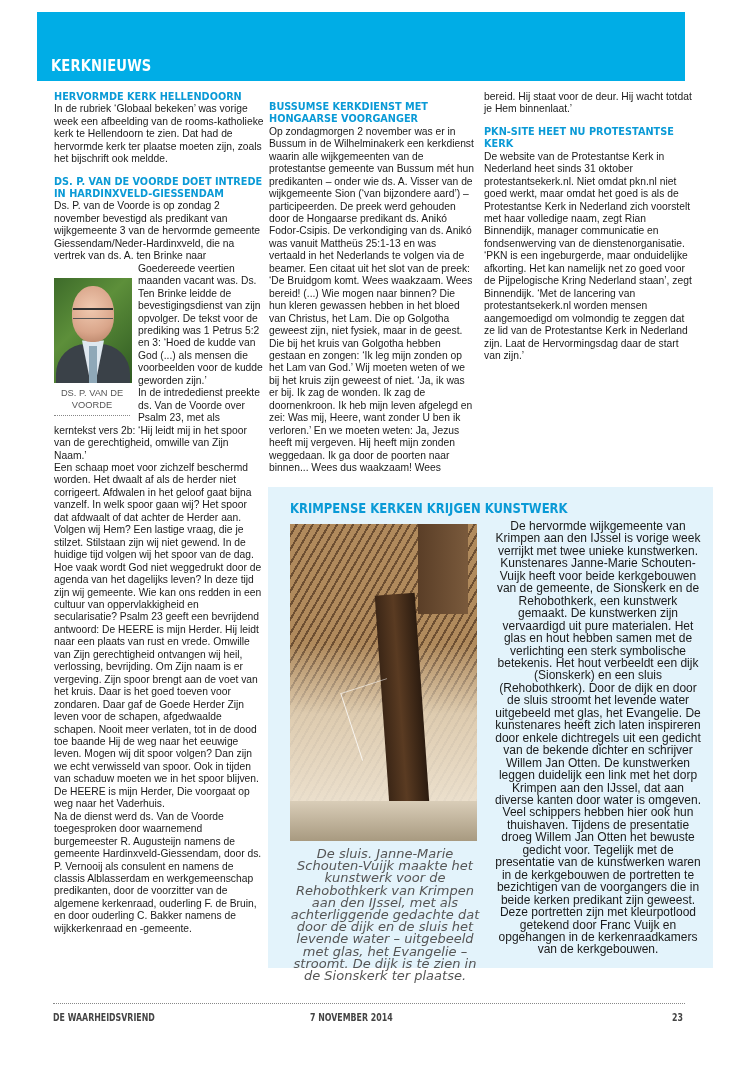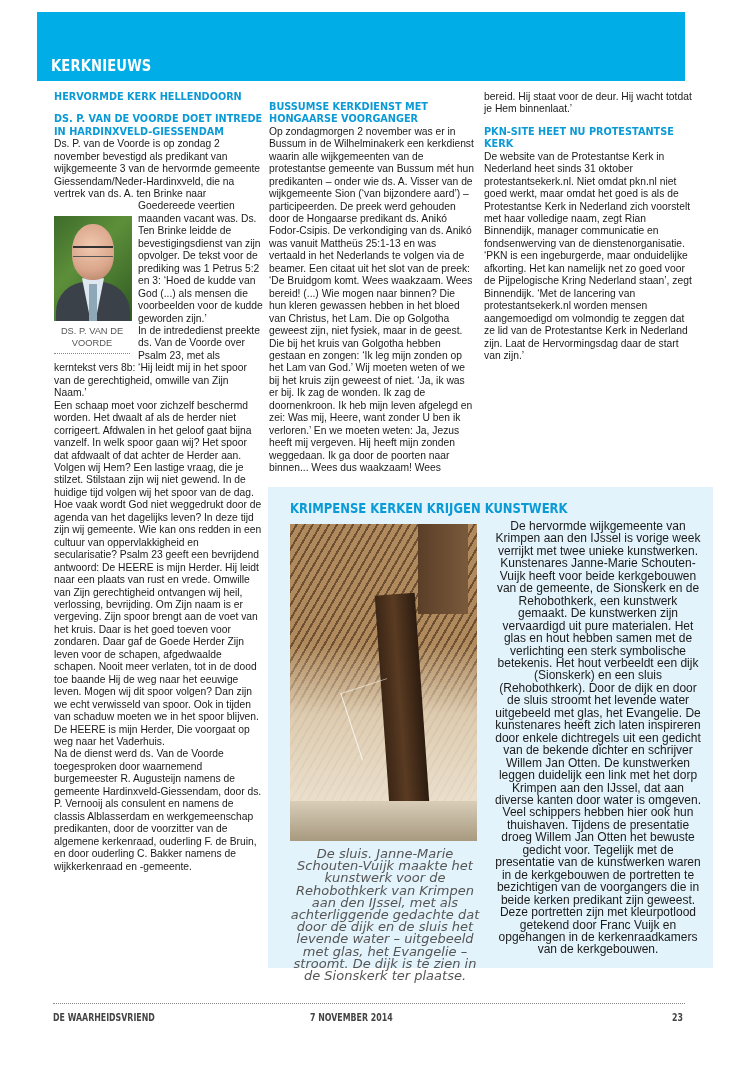--- a/index.html
+++ b/index.html
@@ -107,35 +107,36 @@
 </style>
 </head>
 <body>
 
 <div class="header-bar">
   <div class="section-title">KERKNIEUWS</div>
 </div>
 
 <div class="col col1" style="height: 880px; overflow: hidden;">
     <h2 class="headline">HERVORMDE KERK HELLENDOORN</h2>
+    <p>In de rubriek ‘Globaal bekeken’ was vorige week een afbeelding van de rooms-katholieke kerk te Hellendoorn te zien. Dat had de hervormde kerk ter plaatse moeten zijn, zoals het bijschrift ook meldde.</p>
     <div class="gap"></div>
     <h2 class="headline">DS. P. VAN DE VOORDE DOET INTREDE IN HARDINXVELD-GIESSENDAM</h2>
     <div style="float: left; width: 0px; height: 74px;"></div>
     <div class="" style="left: 54px; top: 327px; width: 76px; position: static; float: left; margin: 4px 8px 2px 0px; clear: left;">
   <div class="portrait">
     <div class="suit"></div>
     <div class="shirt"></div>
     <div class="tie"></div>
     <div class="face"></div>
     <div class="glasses"></div>
   </div>
   <div class="photo-caption">DS. P. VAN DE VOORDE</div>
 </div>
     <p>Ds. P. van de Voorde is op zondag 2 november bevestigd als predikant van wijkgemeente 3 van de hervormde gemeente Giessendam/Neder-Hardinxveld, die na vertrek van ds. A. ten Brinke naar Goedereede veertien maanden vacant was. Ds. Ten Brinke leidde de bevestigingsdienst van zijn opvolger. De tekst voor de prediking was 1 Petrus 5:2 en 3: ‘Hoed de kudde van God (...) als mensen die voorbeelden voor de kudde geworden zijn.’</p>
-    <p>In de intrededienst preekte ds. Van de Voorde over Psalm 23, met als kerntekst vers 8b: ‘Hij leidt mij in het spoor van de gerechtigheid, omwille van Zijn Naam.’</p>
+    <p>In de intrededienst preekte ds. Van de Voorde over Psalm 23, met als kerntekst vers 2b: ‘Hij leidt mij in het spoor van de gerechtigheid, omwille van Zijn Naam.’</p>
     <p>Een schaap moet voor zichzelf beschermd worden. Het dwaalt af als de herder niet corrigeert. Afdwalen in het geloof gaat bijna vanzelf. In welk spoor gaan wij? Het spoor dat afdwaalt of dat achter de Herder aan. Volgen wij Hem? Een lastige vraag, die je stilzet. Stilstaan zijn wij niet gewend. In de huidige tijd volgen wij het spoor van de dag. Hoe vaak wordt God niet weggedrukt door de agenda van het dagelijks leven? In deze tijd zijn wij gemeente. Wie kan ons redden in een cultuur van oppervlakkigheid en secularisatie? Psalm 23 geeft een bevrijdend antwoord: De HEERE is mijn Herder. Hij leidt naar een plaats van rust en vrede. Omwille van Zijn gerechtigheid ontvangen wij heil, verlossing, bevrijding. Om Zijn naam is er vergeving. Zijn spoor brengt aan de voet van het kruis. Daar is het goed toeven voor zondaren. Daar gaf de Goede Herder Zijn leven voor de schapen, afgedwaalde schapen. Nooit meer verlaten, tot in de dood toe baande Hij de weg naar het eeuwige leven. Mogen wij dit spoor volgen? Dan zijn we echt verwisseld van spoor. Ook in tijden van schaduw moeten we in het spoor blijven. De HEERE is mijn Herder, Die voorgaat op weg naar het Vaderhuis.</p>
     <p>Na de dienst werd ds. Van de Voorde toegesproken door waarnemend burgemeester R. Augusteijn namens de gemeente Hardinxveld-Giessendam, door ds. P. Vernooij als consulent en namens de classis Alblasserdam en werkgemeenschap predikanten, door de voorzitter van de algemene kerkenraad, ouderling F. de Bruin, en door ouderling C. Bakker namens de wijkkerkenraad en -gemeente.</p>
   </div>
 
 <div class="col col2" style="height: 385px; overflow: hidden;">
     <p></p>
     <div class="gap"></div>
     <h2 class="headline">BUSSUMSE KERKDIENST MET HONGAARSE VOORGANGER</h2>
     <p>Op zondagmorgen 2 november was er in Bussum in de Wilhelminakerk een kerkdienst waarin alle wijkgemeenten van de protestantse gemeente van Bussum mét hun predikanten – onder wie ds. A. Visser van de wijkgemeente Sion (‘van bijzondere aard’) – participeerden. De preek werd gehouden door de Hongaarse predikant ds. Anikó Fodor-Csipis. De verkondiging van ds. Anikó was vanuit Mattheüs 25:1-13 en was vertaald in het Nederlands te volgen via de beamer. Een citaat uit het slot van de preek: ‘De Bruidgom komt. Wees waakzaam. Wees bereid! (...) Wie mogen naar binnen? Die hun kleren gewassen hebben in het bloed van Christus, het Lam. Die op Golgotha geweest zijn, niet fysiek, maar in de geest. Die bij het kruis van Golgotha hebben gestaan en zongen: ‘Ik leg mijn zonden op het Lam van God.’ Wij moeten weten of we bij het kruis zijn geweest of niet. ‘Ja, ik was er bij. Ik zag de wonden. Ik zag de doornenkroon. Ik heb mijn leven afgelegd en zei: Was mij, Heere, want zonder U ben ik verloren.’ En we moeten weten: Ja, Jezus heeft mij vergeven. Hij heeft mijn zonden weggedaan. Ik ga door de poorten naar binnen... Wees dus waakzaam! Wees</p>
   </div>

